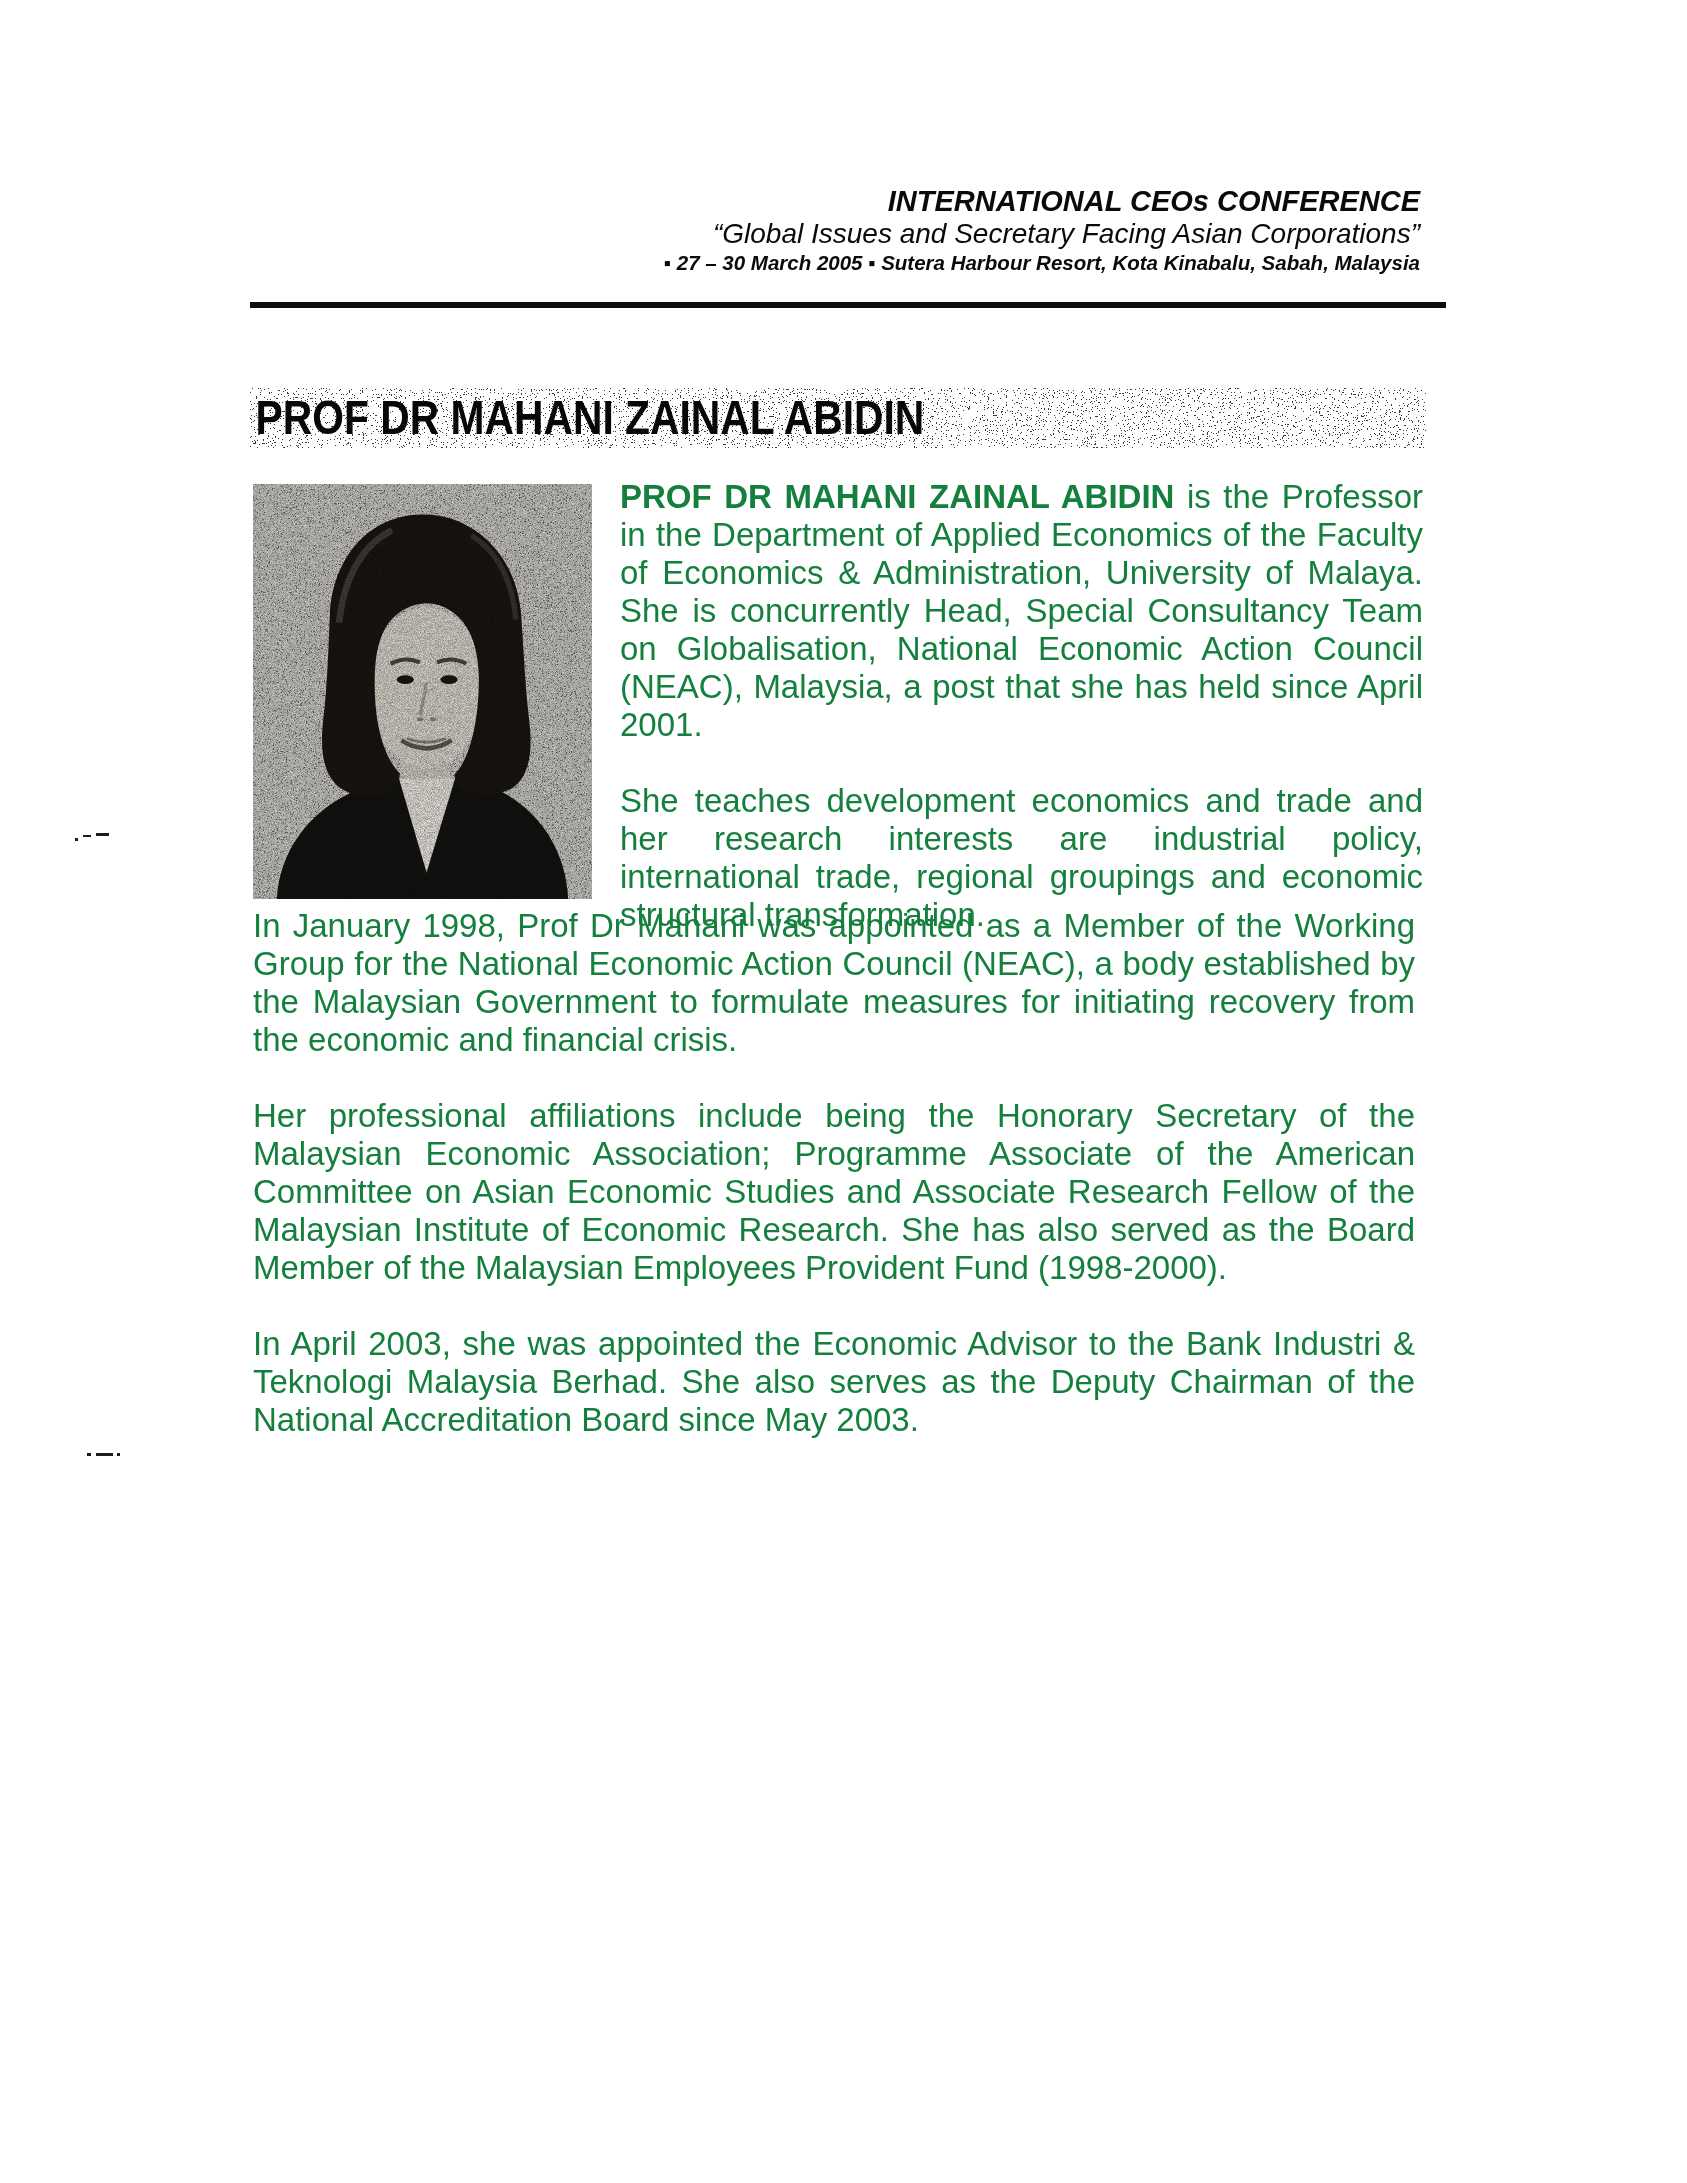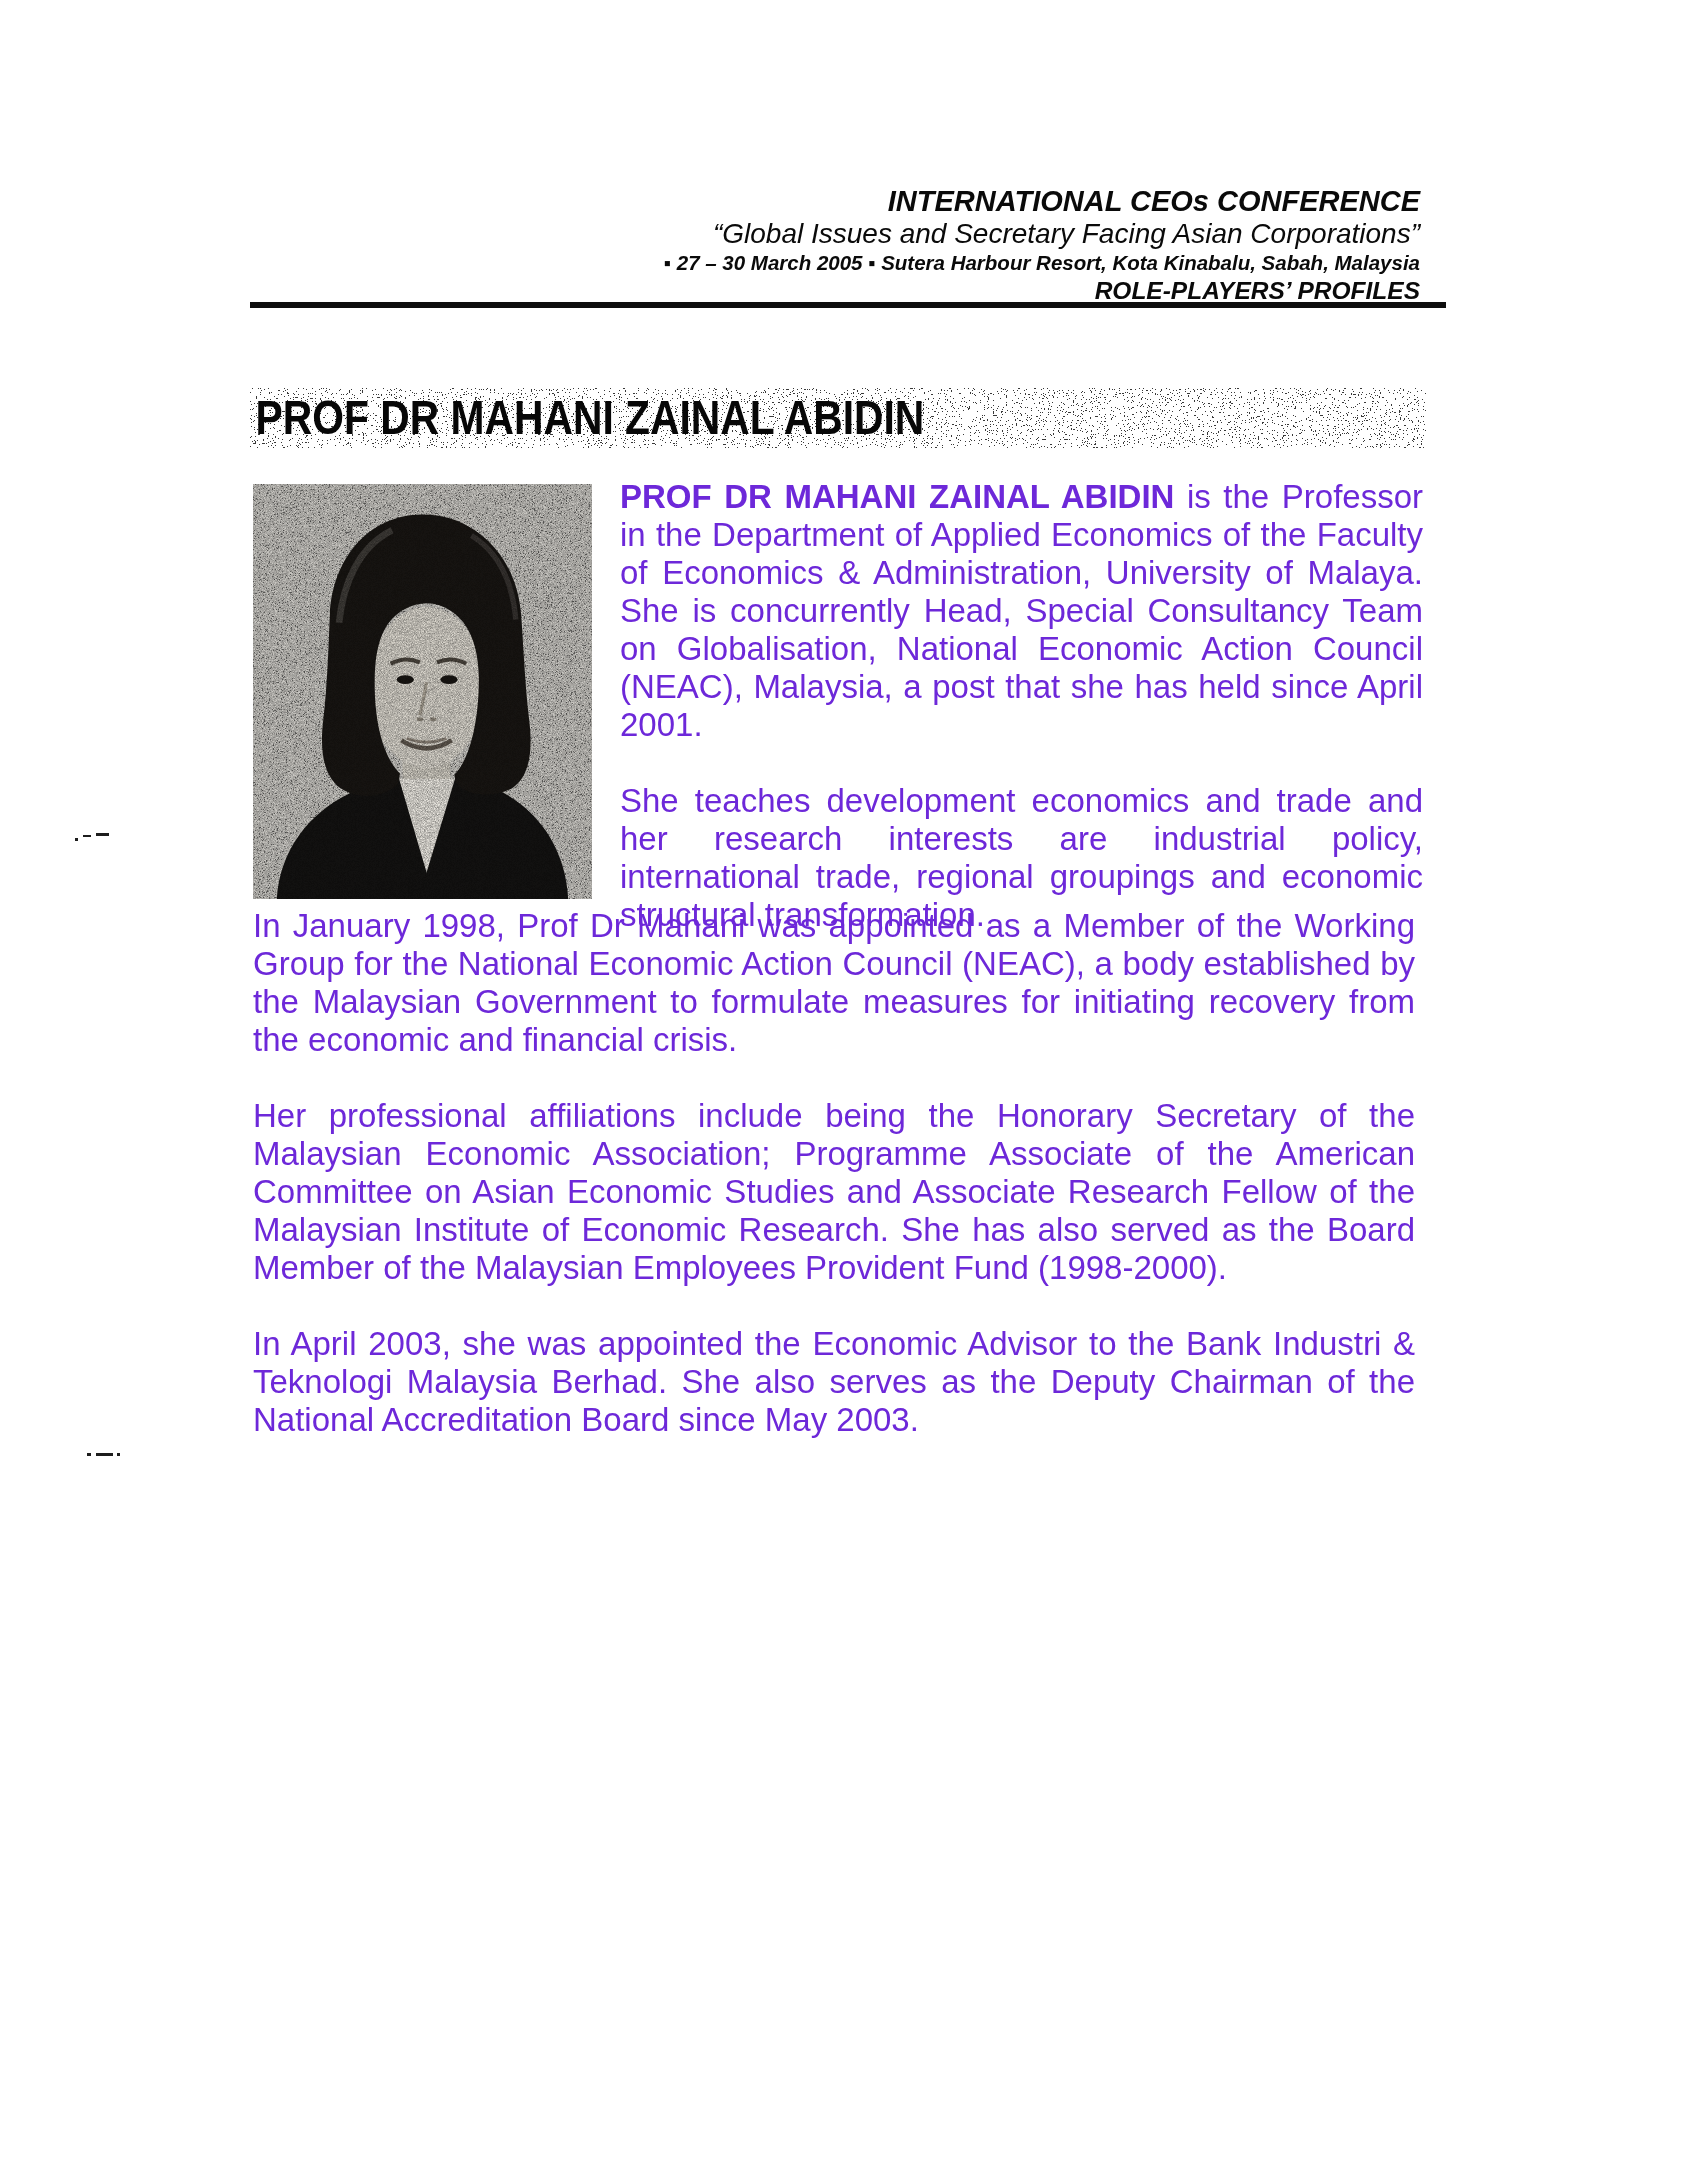--- a/index.html
+++ b/index.html
@@ -20,21 +20,21 @@
   .band-noise{position:absolute;left:0;top:0;width:100%;height:100%;}
   .title-text{position:relative;display:inline-block;white-space:nowrap;
               font-weight:700;font-size:48px;line-height:60px;padding-left:6.6px;
               transform:scaleX(0.85);transform-origin:0 50%;color:#070707;}
 
   
   .photo{position:absolute;left:253px;top:484px;width:339px;height:415px;}
   .photo svg{display:block;width:100%;height:100%;}
 
   
-  .body-copy{font-size:33px;line-height:38px;text-align:justify;color:#6d28d9;}
+  .body-copy{font-size:33px;line-height:38px;text-align:justify;color:#15803d;}
   .intro{position:absolute;left:620px;top:478px;width:803px;}
   .intro p{margin:0;}
   .intro p + p{margin-top:38px;}
   .lead{font-weight:700;}
   .body-text{position:absolute;left:253px;top:907px;width:1162px;}
   .body-text p{margin:0 0 38px 0;}
 
   .page-number{position:absolute;left:1408px;top:2142px;font-size:30px;line-height:1;color:#111;}
 
   
@@ -71,21 +71,20 @@
     </filter>
   </defs>
 </svg>
 
 <div class="page">
 
   <div class="header">
     <div class="header-line1">INTERNATIONAL CEOs CONFERENCE</div>
     <div class="header-line2">“Global Issues and Secretary Facing Asian Corporations”</div>
     <div class="header-line3">▪ 27 – 30 March 2005 ▪ Sutera Harbour Resort, Kota Kinabalu, Sabah, Malaysia</div>
-    <div class="header-line4">ROLE-PLAYERS’ PROFILES</div>
   </div>
   <div class="rule"></div>
 
   <div class="title-band">
     <svg class="band-noise" preserveAspectRatio="none" viewBox="0 0 1777 90" width="1176" height="60">
       <rect width="100%" height="100%" fill="#ffffff"></rect>
       <rect width="100%" height="100%" filter="url(#dither)" opacity="0.85"></rect>
     </svg>
     <span class="title-text">PROF DR MAHANI ZAINAL ABIDIN</span>
   </div>

